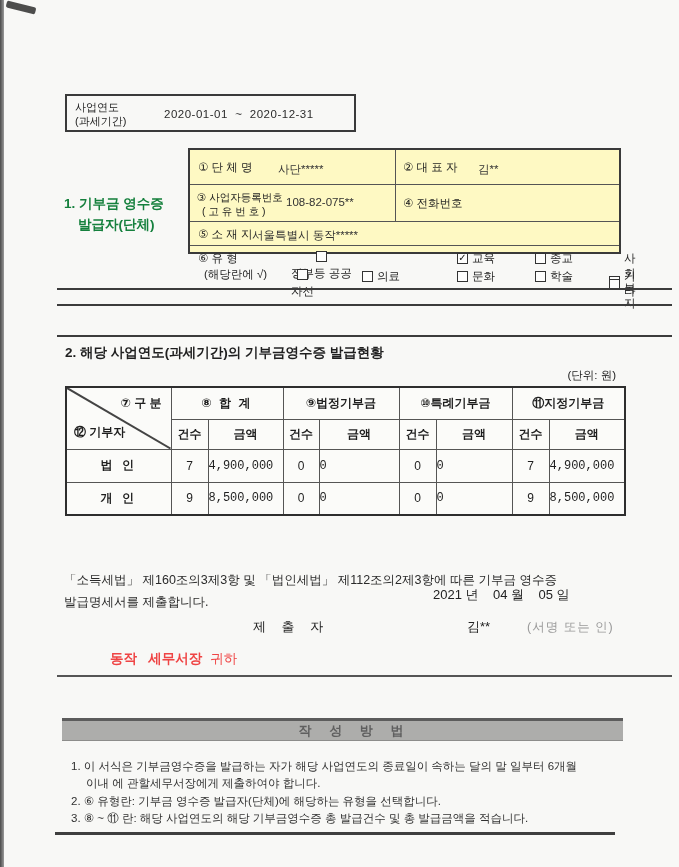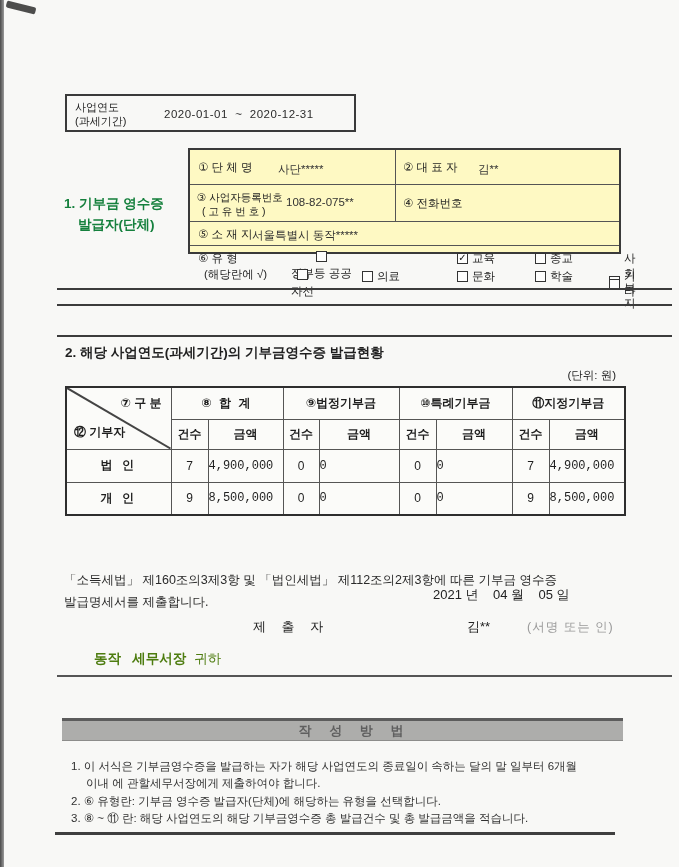--- a/index.html
+++ b/index.html
@@ -75,21 +75,21 @@
   .amt { text-align:left; padding-right:9px;font-family:Liberation Mono, monospace; }
   .donor { text-align:center; letter-spacing:3px; font-weight:bold; font-size:12.5px; }
 
   
   .decl { position:absolute; left:64px; top:527px; width:562px; font-size:12.5px;
     line-height:1.75; color:#2a2a2a;margin-top:43px; }
   .date-line { position:absolute; left:433px; top:586px; font-size:13px; white-space:pre; color:#222; }
   .submitter-label { position:absolute; left:253px; top:618px; font-size:13px; letter-spacing:6px; color:#222; }
   .submitter-name { position:absolute; left:467px; top:618px; font-size:13px; color:#222; }
   .sig-note { position:absolute; left:527px; top:619px; font-size:12.5px; color:#9a9a9a; letter-spacing:1px; }
-  .recipient { position:absolute; left:94px; top:650px; font-size:13.5px; color:#4d7c0f; }
+  .recipient { position:absolute; left:110px; top:650px; font-size:13.5px; color:#ef4444; }
   .recipient .name { font-weight:bold; white-space:pre; }
   .recipient .suffix { margin-left:8px; font-weight:normal; }
 
   
   .method-bar { position:absolute; left:62px; top:718px; width:561px; height:23px;
     background:#adadab; border-top:3px solid #5c5c5c; border-bottom:1px solid #8d8d8b;
     text-align:center;padding-left:24px; }
   .method-bar span { font-size:13px; letter-spacing:7px; color:#5f5f5f;
     font-weight:bold; line-height:19px; }
   .instructions { position:absolute; left:71px; top:758px; width:552px;

